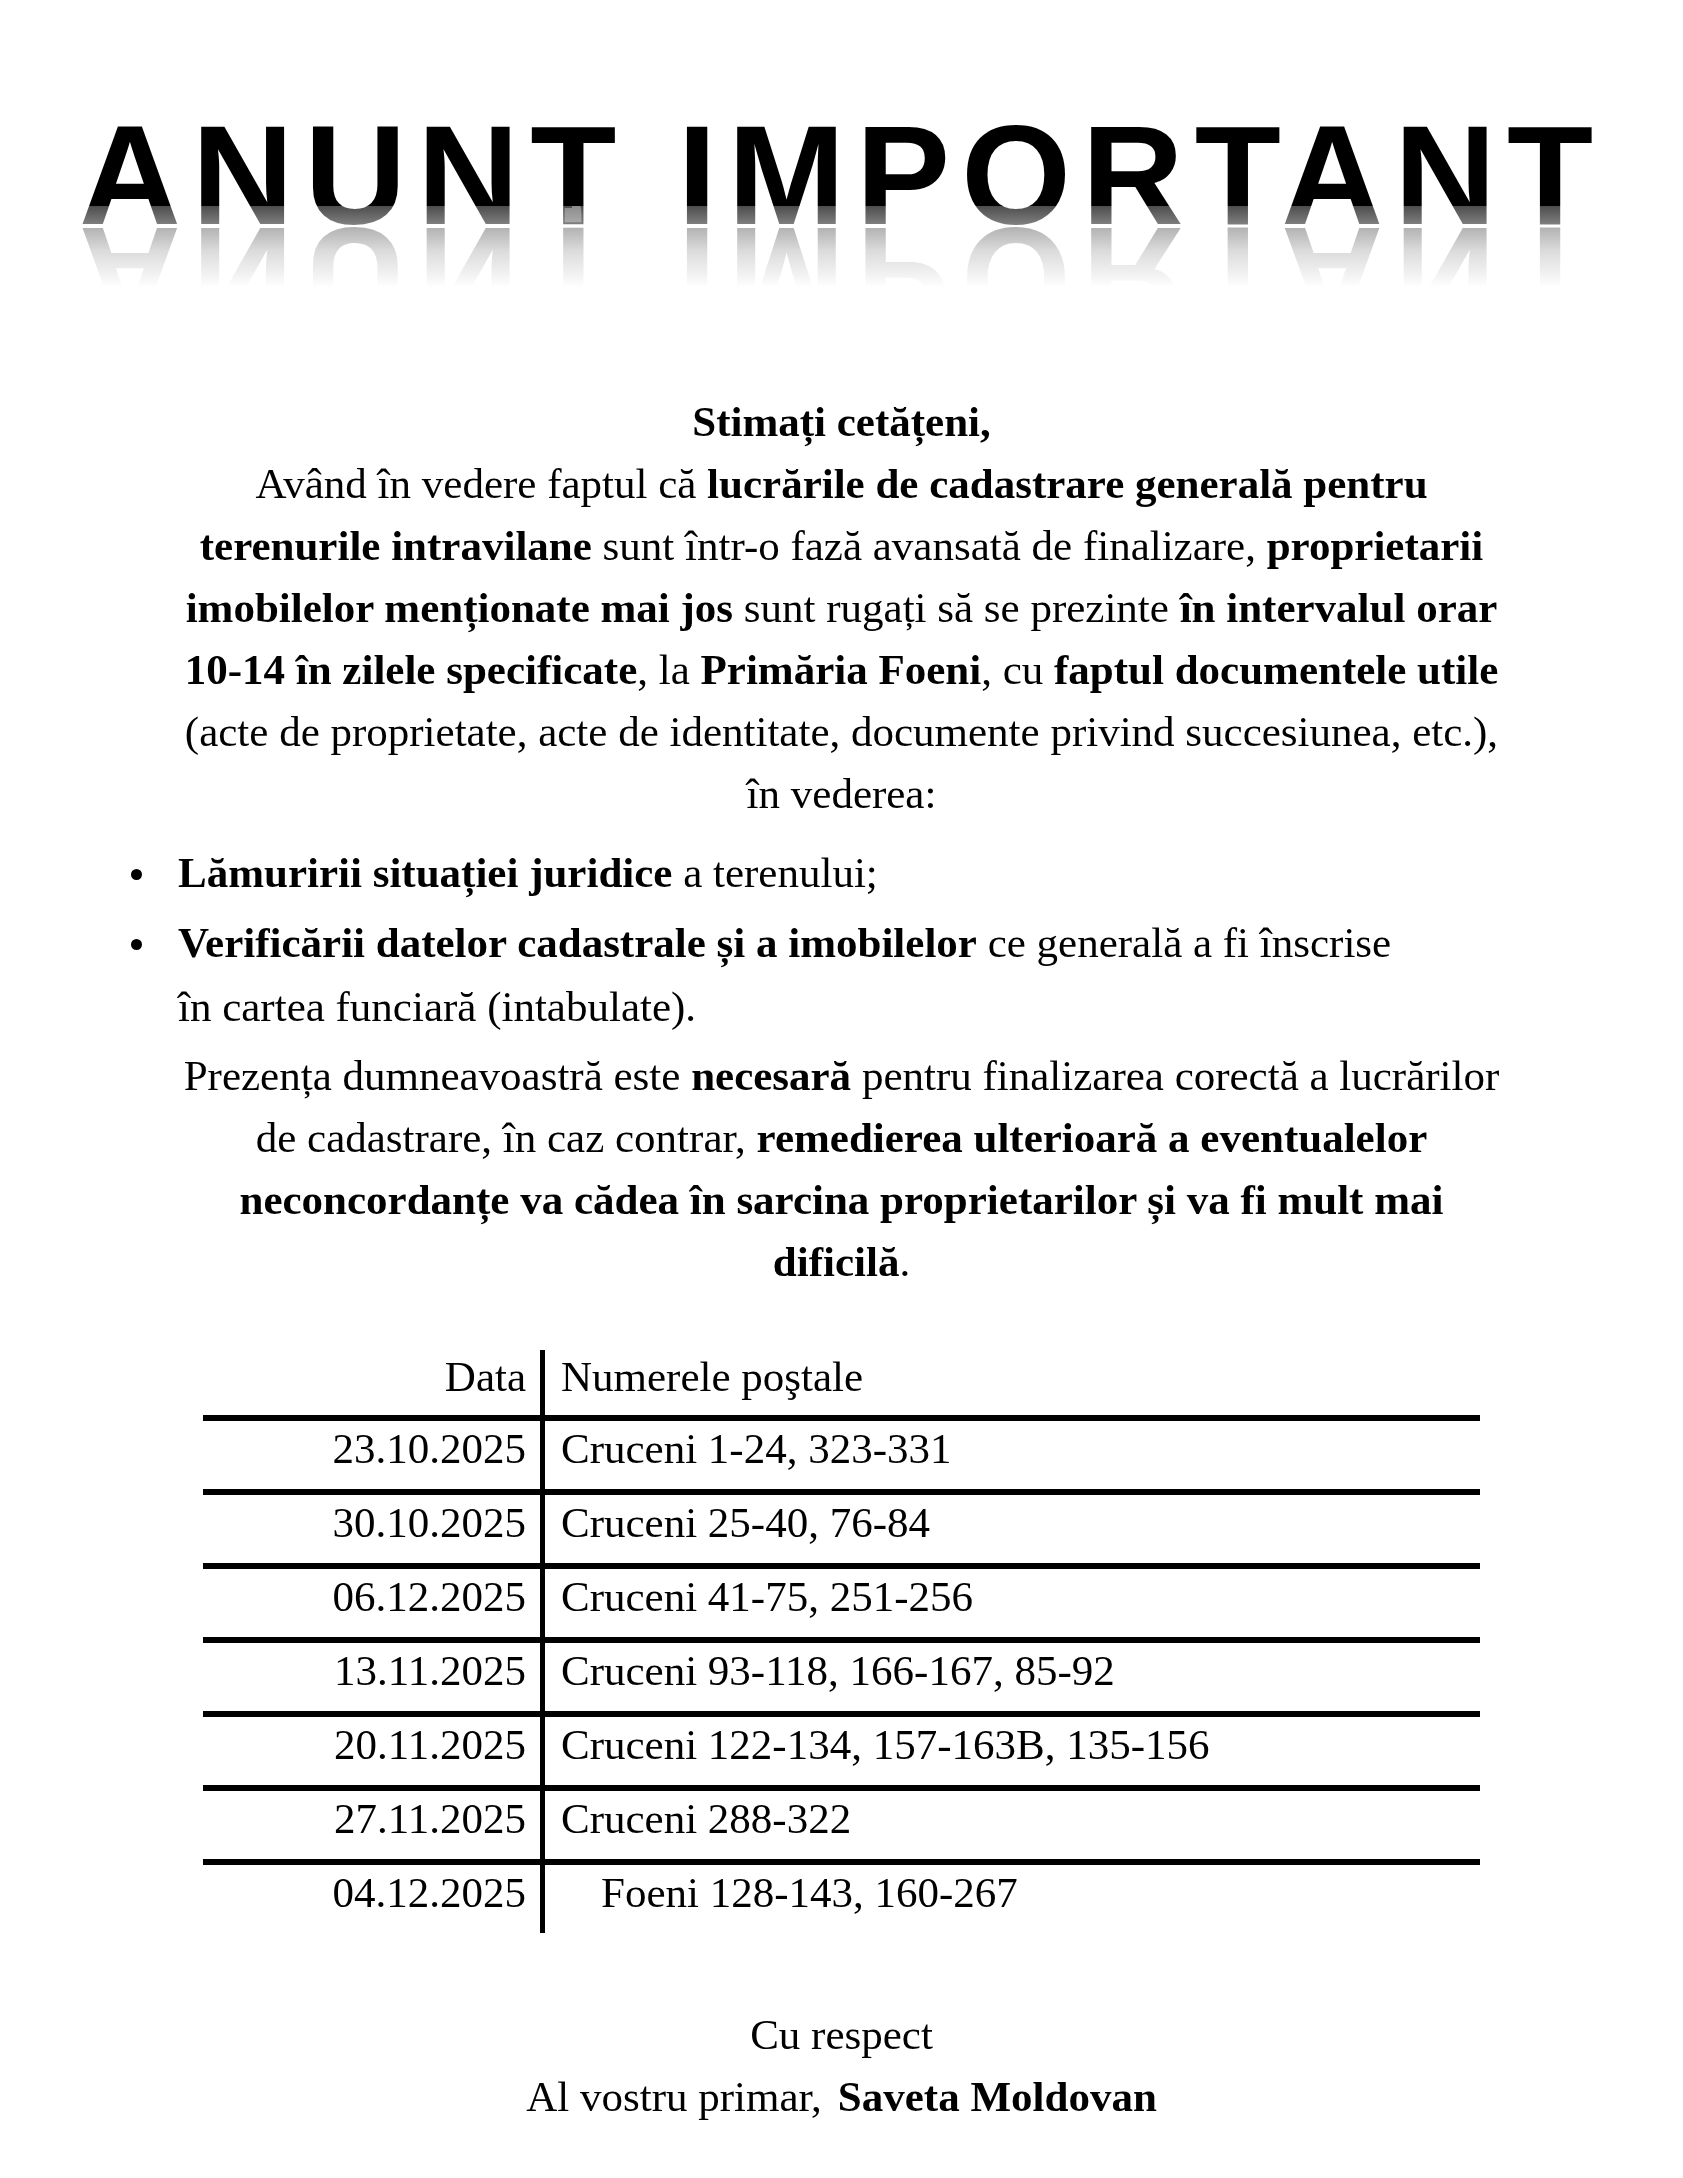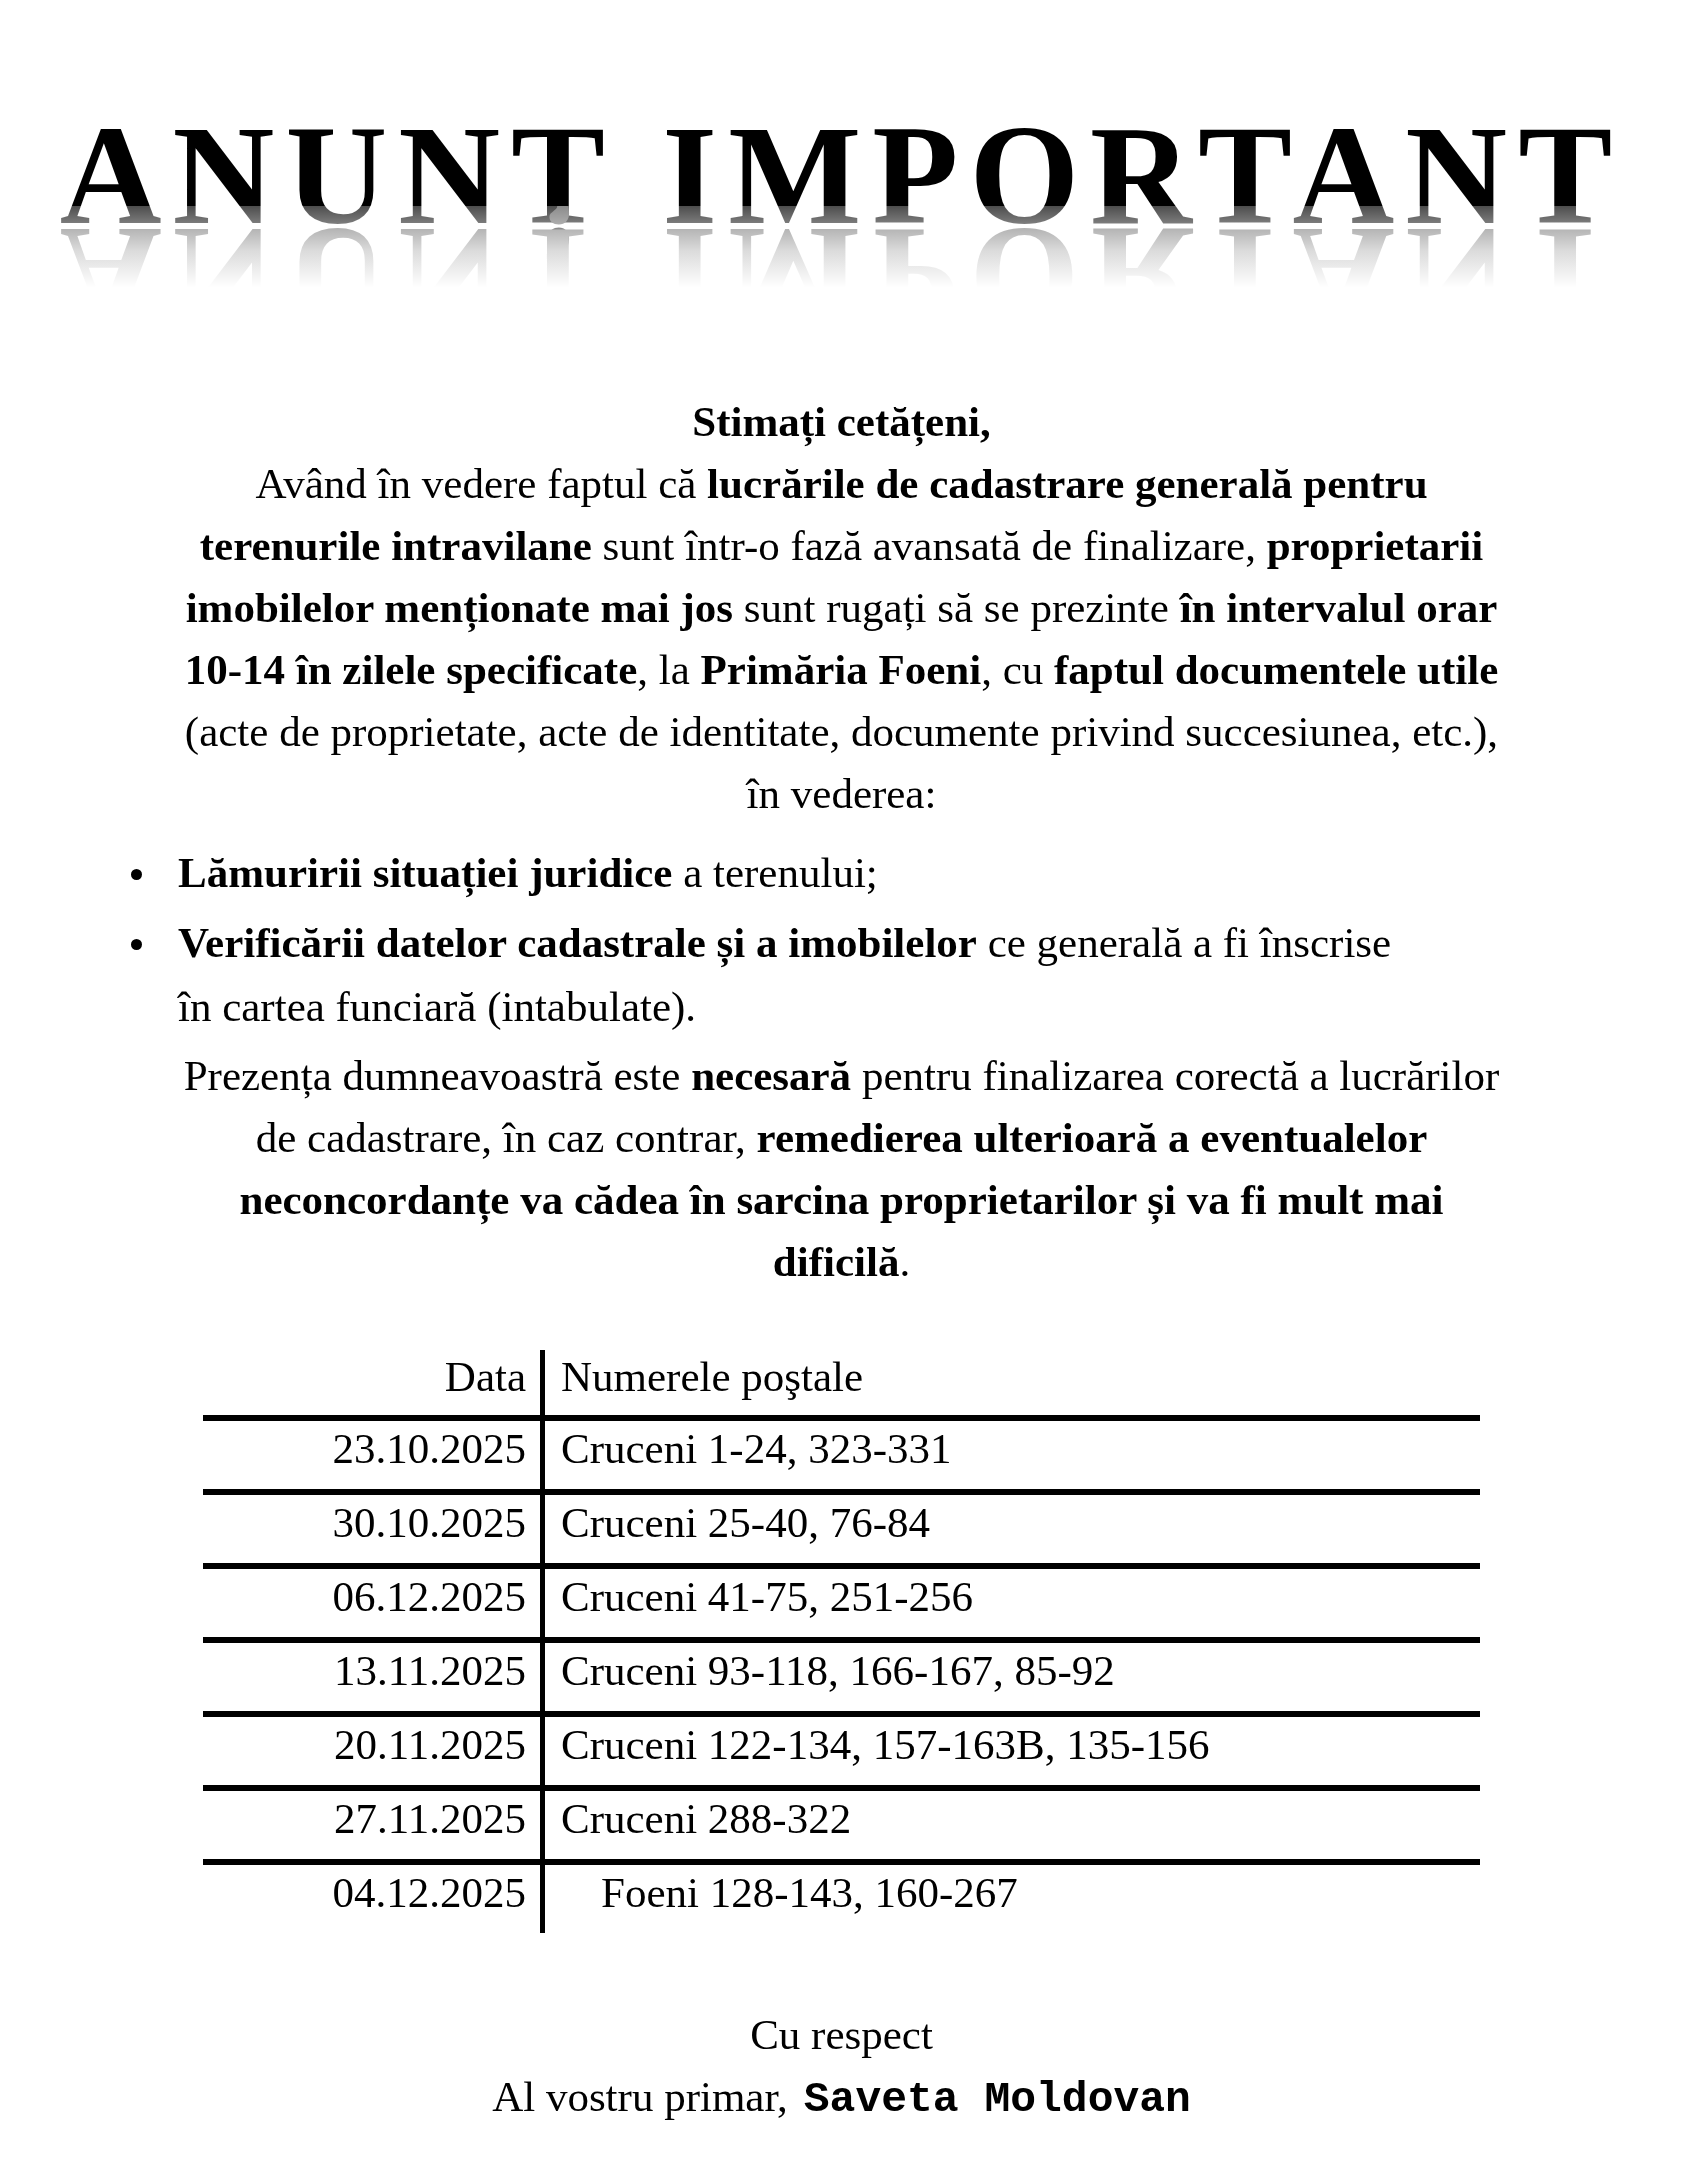--- a/index.html
+++ b/index.html
@@ -7,21 +7,21 @@
     width: 1683px; height: 2178px;
     background: #ffffff; color: #000000;
     font-family: "Liberation Serif", serif;
     overflow: hidden;
   }
   .content { padding: 0 59px; }
 
   
   .title-wrap { text-align: center; margin-top: 105px; }
   .title-text, .title-reflect-text {
-    font-family: Liberation Serif, serif;
+    font-family: Liberation Sans, sans-serif;
     font-weight: bold;
     font-size: 141px;
     letter-spacing: 11px;
     line-height: 1;
     white-space: nowrap;
     display: block;
   }
   .title-text { color: #000; }
   .title-reflection {
     position: relative;
@@ -93,21 +93,21 @@
   .t-head .t-c1, .t-head .t-c2 { line-height: 53px; }
   .t-c2 {
     flex: 1;
     text-align: left;
     padding: 0 0 0 16px;
     line-height: 56px;
   }
 
   
   .sign { margin-top: 71px; text-align: center; font-size: 43px; line-height: 62px; }
-  .sign-name { font-weight: bold; margin-left: 16px; font-family: Liberation Mono, monospace; }
+  .sign-name { font-weight: bold; margin-left: 16px; }
 </style>
 </head>
 <body>
 
 <div class="content">
 
   <div class="title-wrap">
     <span class="title-text">ANUNȚ IMPORTANT</span>
     <div class="title-reflection">
       <span class="title-reflect-text">ANUNȚ IMPORTANT</span>

